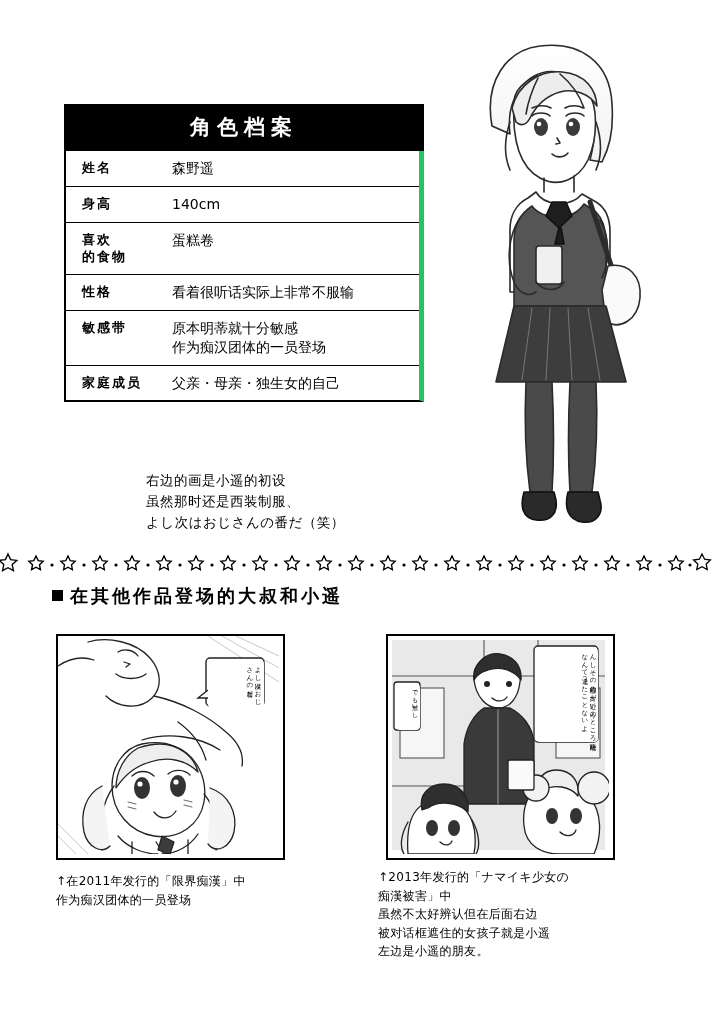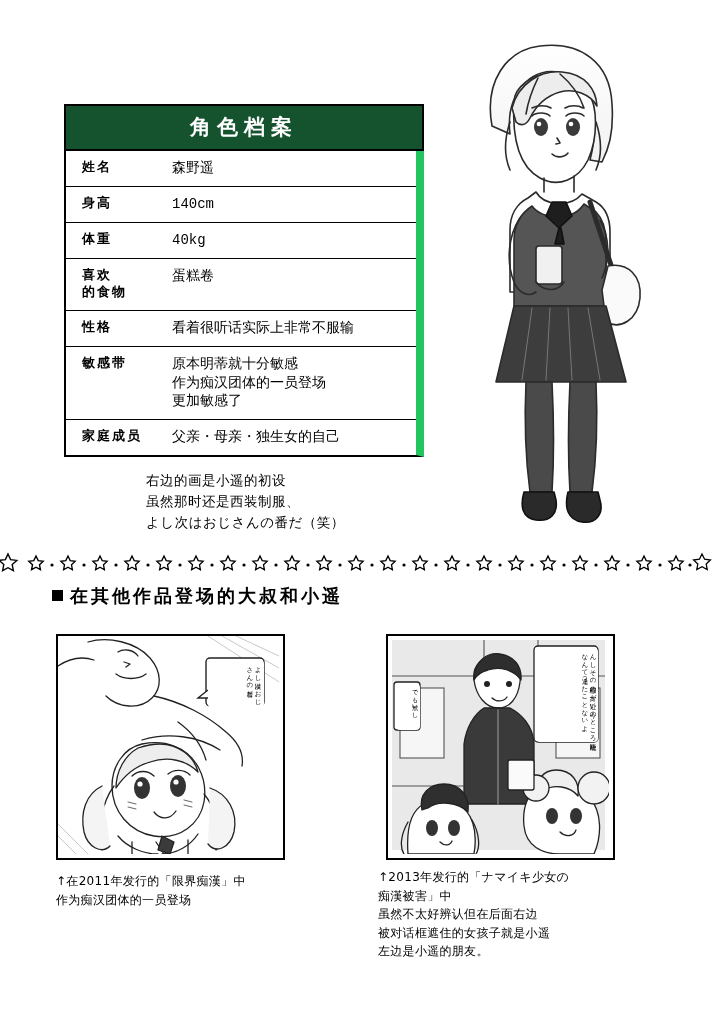--- a/index.html
+++ b/index.html
@@ -17,35 +17,34 @@
   }
 
   
   #profile-table {
     position: absolute;
     left: 64px;
     top: 104px;
     width: 360px;
   }
   #profile-title {
-    background: #14532d;
+    background: #000000;
     color: #ffffff;
     text-align: center;
     font-size: 21px;
     font-weight: bold;
     letter-spacing: 6px;
     padding: 7px 0 8px 0;
     border: 2px solid #000;
   }
   #profile-rows {
     border-left: 2px solid #000;
-    border-right: 8px solid #22c55e;
+    border-right: 5px solid #22c55e;
     border-bottom: 2px solid #000;
     border-top: none;
-    font-family: Liberation Mono, monospace;
   }
   .prow {
     display: flex;
     align-items: flex-start;
     border-bottom: 1px solid #000;
     min-height: 34px;
   }
   .prow:last-child { border-bottom: none; }
   .plabel {
     width: 96px;
@@ -237,28 +236,20 @@
 
     <div class="prow">
       <div class="plabel">
         <span class="ln">身高</span>
       </div>
       <div class="pvalue">
         <span class="ln">140cm</span>
       </div>
     </div>
 
-    <div class="prow">
-      <div class="plabel">
-        <span class="ln">体重</span>
-      </div>
-      <div class="pvalue">
-        <span class="ln">40kg</span>
-      </div>
-    </div>
 
     <div class="prow">
       <div class="plabel">
         <span class="ln">喜欢</span>
         <span class="ln">的食物</span>
       </div>
       <div class="pvalue">
         <span class="ln">蛋糕卷</span>
       </div>
     </div>
@@ -272,21 +263,20 @@
       </div>
     </div>
 
     <div class="prow">
       <div class="plabel">
         <span class="ln">敏感带</span>
       </div>
       <div class="pvalue">
         <span class="ln">原本明蒂就十分敏感</span>
         <span class="ln">作为痴汉团体的一员登场</span>
-        <span class="ln">更加敏感了</span>
       </div>
     </div>
 
     <div class="prow">
       <div class="plabel">
         <span class="ln">家庭成员</span>
       </div>
       <div class="pvalue">
         <span class="ln">父亲・母亲・独生女的自己</span>
       </div>

